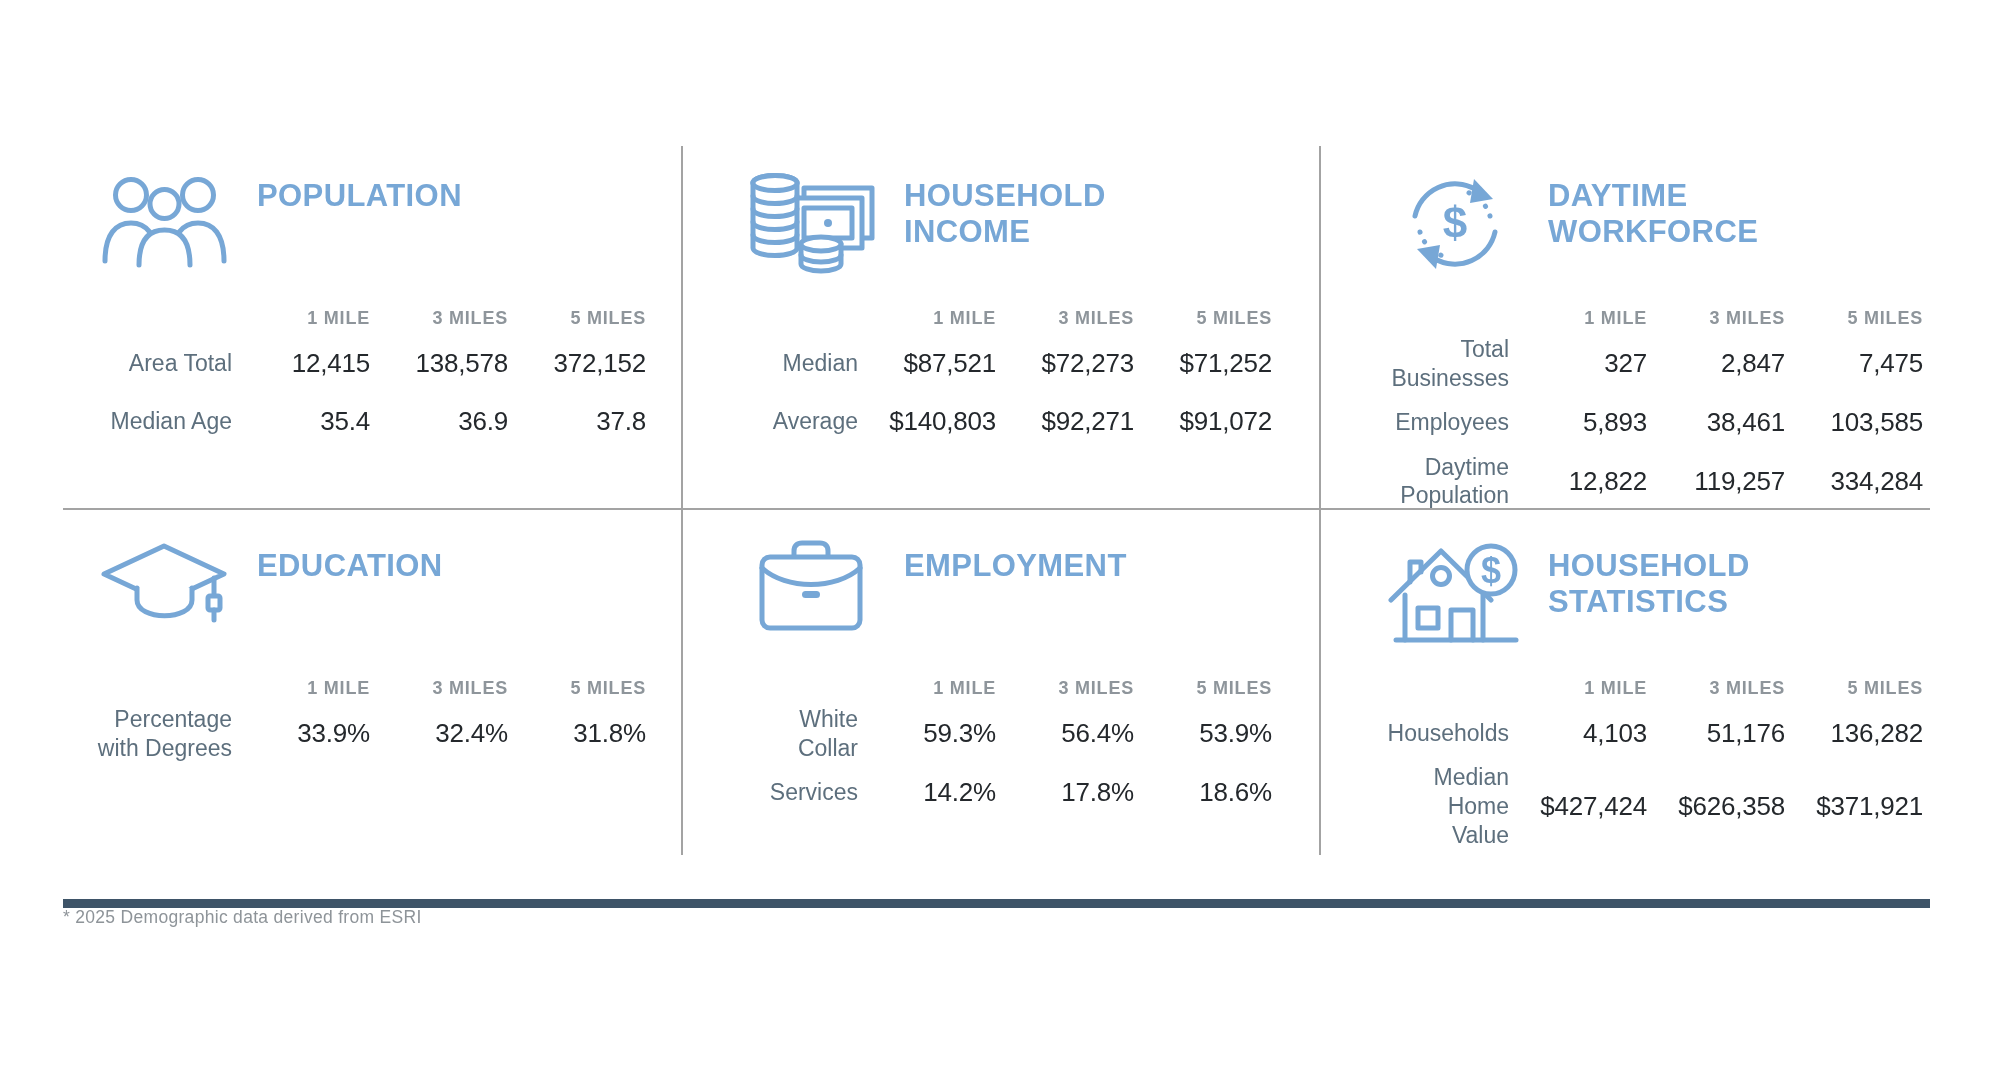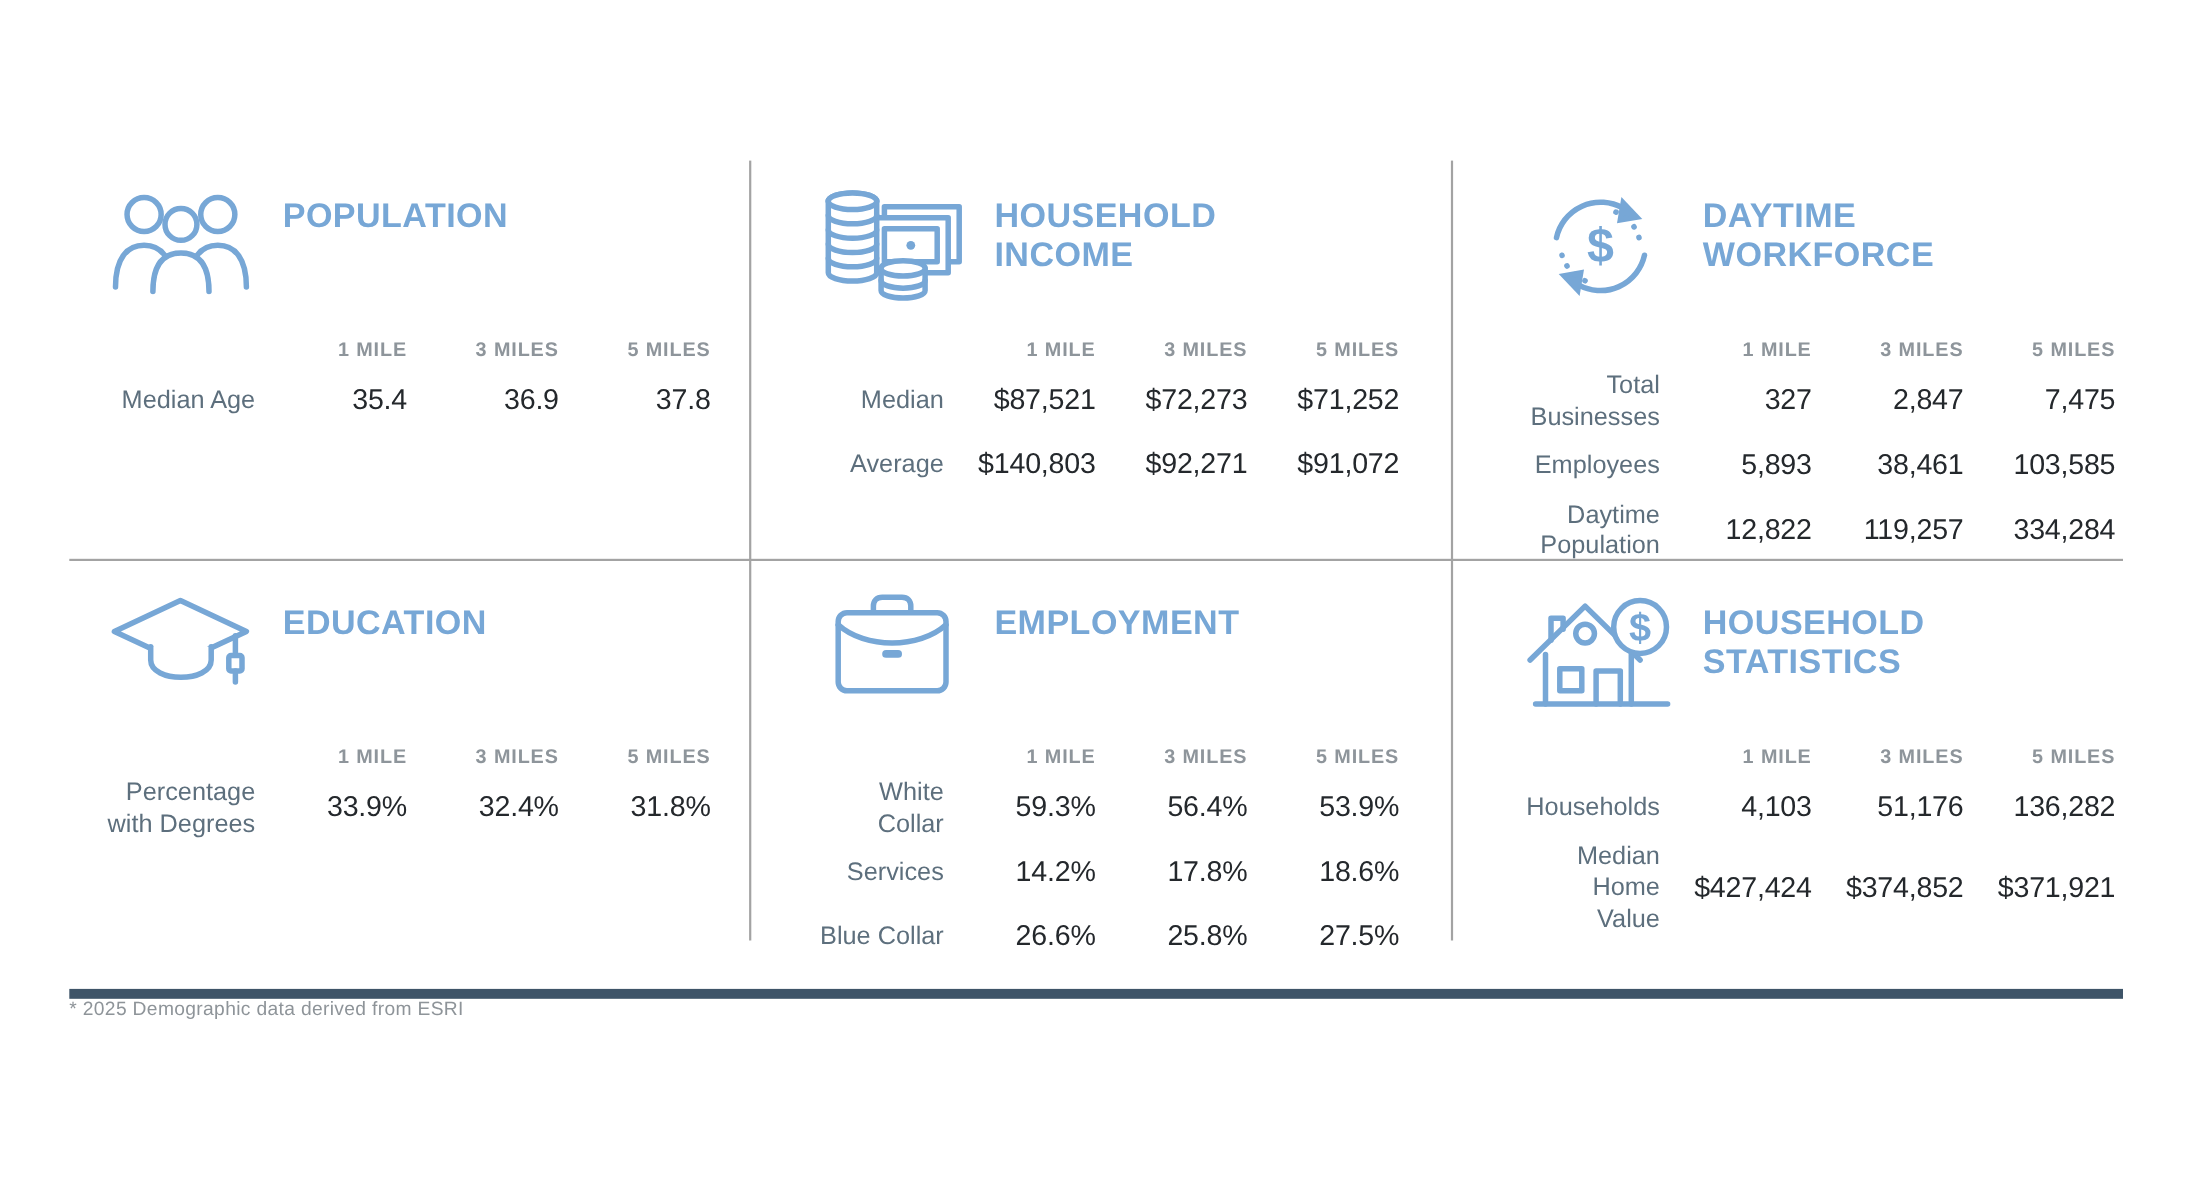--- a/index.html
+++ b/index.html
@@ -78,20 +78,26 @@
         </svg>
       </div>
       <h2 class="panel-title">POPULATION</h2>
     </header>
     <div class="tbl">
       <div class="tr thead">
         <div class="td"></div>
         <div class="td colh">1 MILE</div>
         <div class="td colh">3 MILES</div>
         <div class="td colh">5 MILES</div>
+      </div>
+      <div class="tr">
+        <div class="td"><span class="lbl">Area Total</span></div>
+        <div class="td val">12,415</div>
+        <div class="td val">138,578</div>
+        <div class="td val">372,152</div>
       </div>
       <div class="tr">
         <div class="td"><span class="lbl">Median Age</span></div>
         <div class="td val">35.4</div>
         <div class="td val">36.9</div>
         <div class="td val">37.8</div>
       </div>
     </div>
   </section>
 
@@ -235,26 +241,20 @@
         <div class="td val">59.3%</div>
         <div class="td val">56.4%</div>
         <div class="td val">53.9%</div>
       </div>
       <div class="tr">
         <div class="td"><span class="lbl">Services</span></div>
         <div class="td val">14.2%</div>
         <div class="td val">17.8%</div>
         <div class="td val">18.6%</div>
       </div>
-      <div class="tr">
-        <div class="td"><span class="lbl">Blue Collar</span></div>
-        <div class="td val">26.6%</div>
-        <div class="td val">25.8%</div>
-        <div class="td val">27.5%</div>
-      </div>
     </div>
   </section>
 
   <section class="panel c3">
     <header class="panel-head">
       <div class="icon-box">
         <svg width="135" height="110" viewBox="0 0 135 110" stroke="#77a7d6" stroke-width="5" fill="none" stroke-linecap="round" stroke-linejoin="round">
           <path d="M3 62 L53 13 L103 62"></path>
           <path d="M22 44 V24 H33 V34"></path>
           <path d="M17 57 V102"></path>
@@ -278,21 +278,21 @@
       </div>
       <div class="tr">
         <div class="td"><span class="lbl">Households</span></div>
         <div class="td val">4,103</div>
         <div class="td val">51,176</div>
         <div class="td val">136,282</div>
       </div>
       <div class="tr">
         <div class="td"><span class="lbl">Median Home Value</span></div>
         <div class="td val">$427,424</div>
-        <div class="td val">$374,852</div>
+        <div class="td val">$626,358</div>
         <div class="td val">$371,921</div>
       </div>
     </div>
   </section>
 
 </div>
 
 <div class="footer-bar"></div>
 <div class="footnote">* 2025 Demographic data derived from ESRI</div>
 

